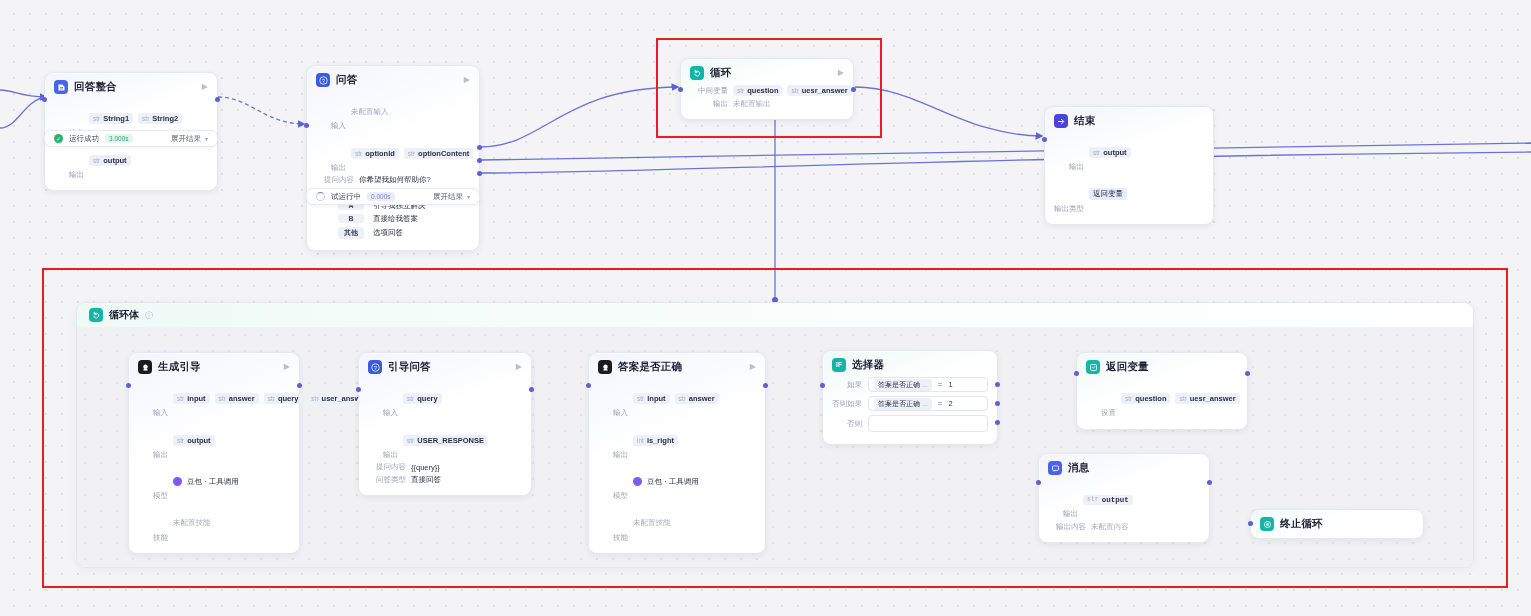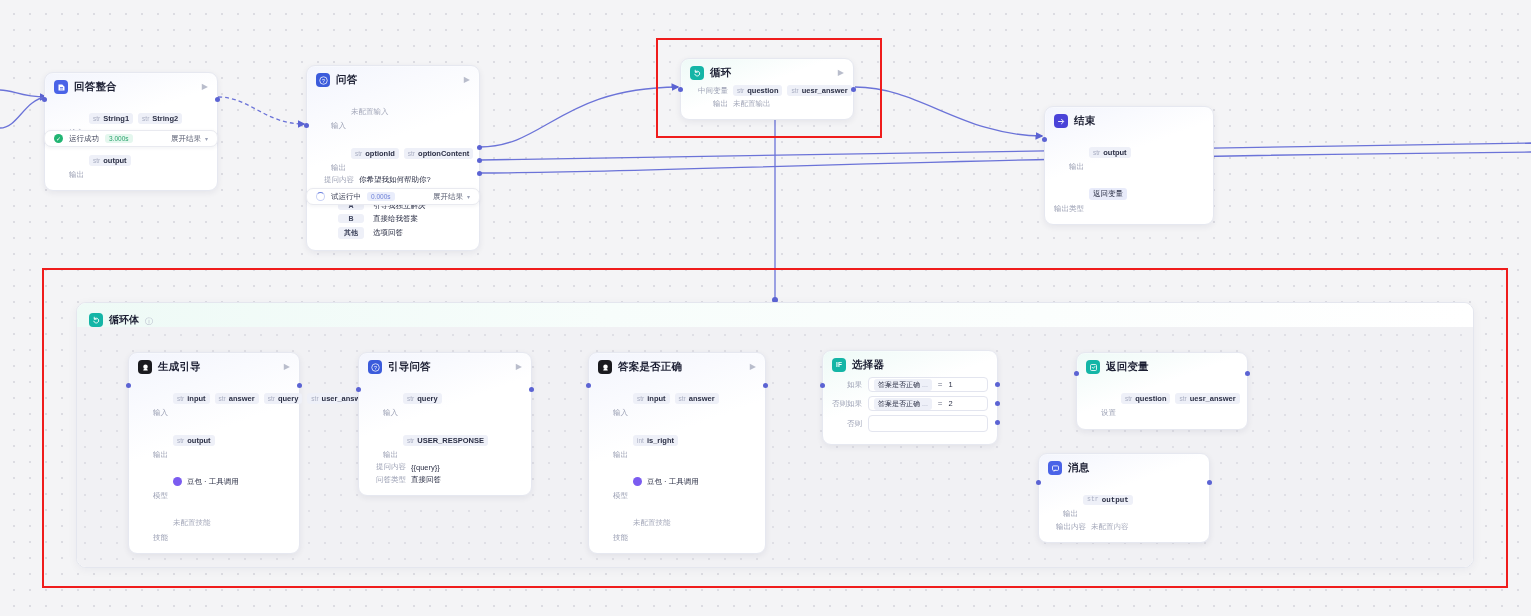--- a/index.html
+++ b/index.html
@@ -118,21 +118,21 @@
   .sel-val { font-size:7.5px; color:#2b2f45; }
 
   
   #loopbody {
     position:absolute;
     border:1px solid #e4e6ee; border-radius:10px; overflow:hidden;
     background:#ffffff;
     box-shadow: 0 2px 10px rgba(25,30,70,.05);
   }
   #loopbody .lb-head {
-    height:24px; display:flex; align-items:flex-end; gap:6px; padding:0 12px;
+    height:24px; display:flex; align-items:center; gap:6px; padding:0 12px;
     background: linear-gradient(90deg,#eefaf6 0%, #f7fdfb 38%, #ffffff 100%);
   }
   #loopbody .lb-title { font-size:10px; font-weight:700; color:#1c1f33; }
   #loopbody .lb-info { color:#b6bbca; font-size:8px; }
   #loopbody .lb-body {
     position:absolute; left:0; right:0; top:24px; bottom:0;
     background-color:#f1f1f4;
     background-image: radial-gradient(circle, #dfdfe5 1px, transparent 1px);
     background-size: 16px 16px;
   }
@@ -594,17 +594,29 @@
       </span>
     </div>
     <div class="row">
       <span class="rlabel w38">输出内容</span>
       <span class="muted">未配置内容</span>
     </div>
     <span class="port" style="left:-3px; top:26px;"></span>
     <span class="port" style="right:-3px; top:26px;"></span>
   </div>
 
+  <div class="node teal" style="left:1250px; top:509px; width:174px; height:30px;">
+    <div class="node-head" style="margin-bottom:0;">
+      <span class="nicon" style="background:#14b5a6;">
+        <svg width="9" height="9" viewBox="0 0 12 12">
+            <circle cx="6" cy="6" r="4" fill="none" stroke="#fff" stroke-width="1.1"></circle>
+            <rect x="4.5" y="4.5" width="3" height="3" fill="#fff"></rect>
+          </svg>
+      </span>
+      <span class="ntitle">终止循环</span>
+    </div>
+    <span class="port" style="left:-3px; top:11px;"></span>
+  </div>
 
   <div class="redbox" style="left:656px; top:38px; width:226px; height:100px;"></div>
   <div class="redbox" style="left:42px; top:268px; width:1466px; height:320px;"></div>
 
 </div>
 
 </body></html>

